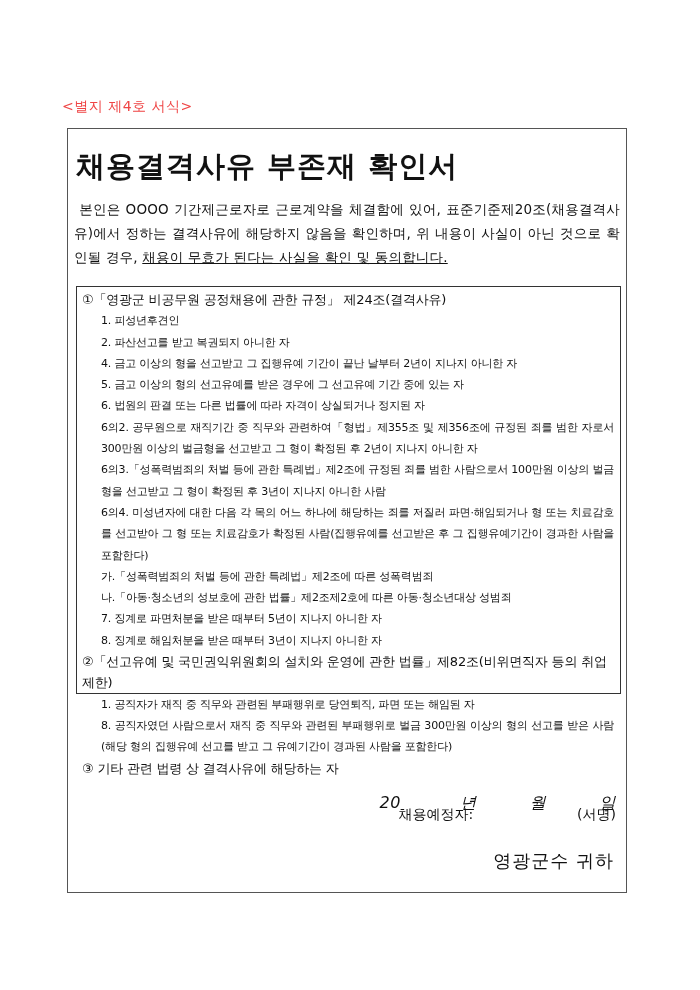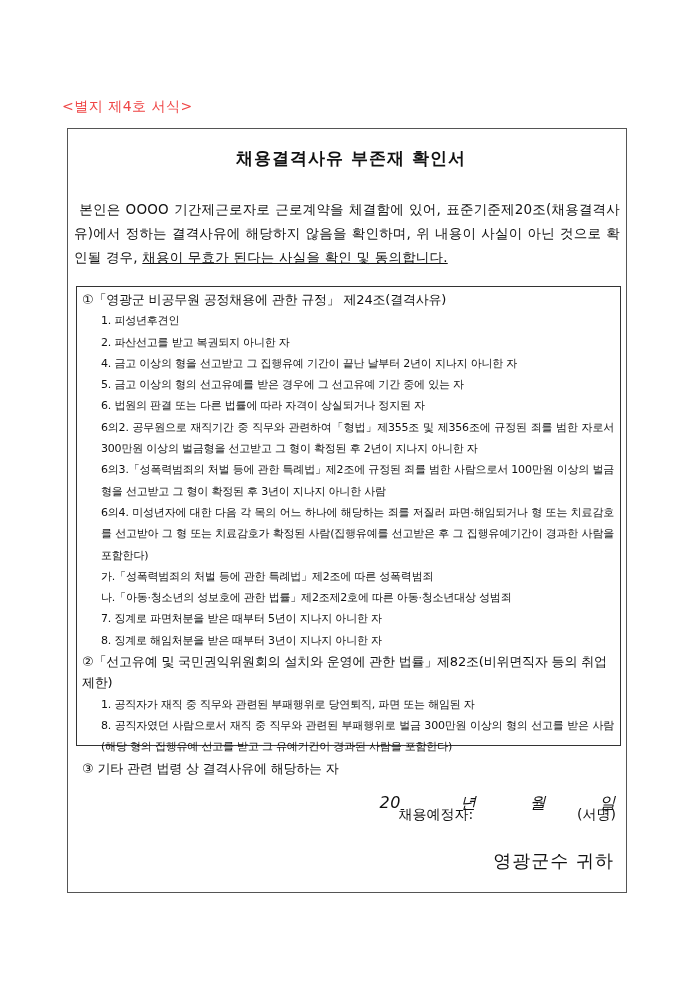--- a/index.html
+++ b/index.html
@@ -1,26 +1,26 @@
 <!DOCTYPE html>
 <html><head>
 <meta charset="utf-8">
 <style>
   html, body { margin:0; padding:0; background:#ffffff; }
   body { width:700px; height:990px; position:relative; overflow:hidden;
          font-family:"DejaVu Sans", sans-serif; color:#111; }
   .form-label { position:absolute; left:62px; top:98px; font-size:14px; letter-spacing:0.5px; color:#ef4444; }
   .outer-box { position:absolute; left:67px; top:128px; width:560px; height:765px;
                border:1px solid #555; box-sizing:border-box; }
-  .title { position:absolute; left:8px; right:0; top:18px; text-align:center;
-           font-size:17px; font-weight:bold; letter-spacing:1px; }
+  .title { position:absolute; left:8px; right:0; top:18px; 
+           font-size:29px; font-weight:bold; letter-spacing:1px; }
   .intro { position:absolute; left:6px; right:6px; top:68px; font-size:13.5px;
            line-height:24px; text-align:justify; letter-spacing:0.2px; }
   .intro .ul { text-decoration:underline; }
-  .inner-box { position:absolute; left:8px; top:157px; width:545px; height:460px;
+  .inner-box { position:absolute; left:8px; top:157px; width:545px; height:408px;
                border:1px solid #333; box-sizing:border-box; padding:2px 6px 0 5px; }
   .sec { font-size:13px; line-height:21.3px; letter-spacing:-0.2px; }
   .item { font-size:11px; line-height:21.3px; padding-left:19px; letter-spacing:-0.2px; text-align:justify; }
   .date-line { position:absolute; right:10px; top:664px; font-size:16px; letter-spacing:0.5px;font-style:italic; }
   .date-line span { display:inline-block; }
   .sign-line { position:absolute; right:10px; top:677px; font-size:14px; }
   .addressee { position:absolute; right:12px; top:720px; font-size:18px; letter-spacing:1px; }
 </style>
 </head>
 <body>

